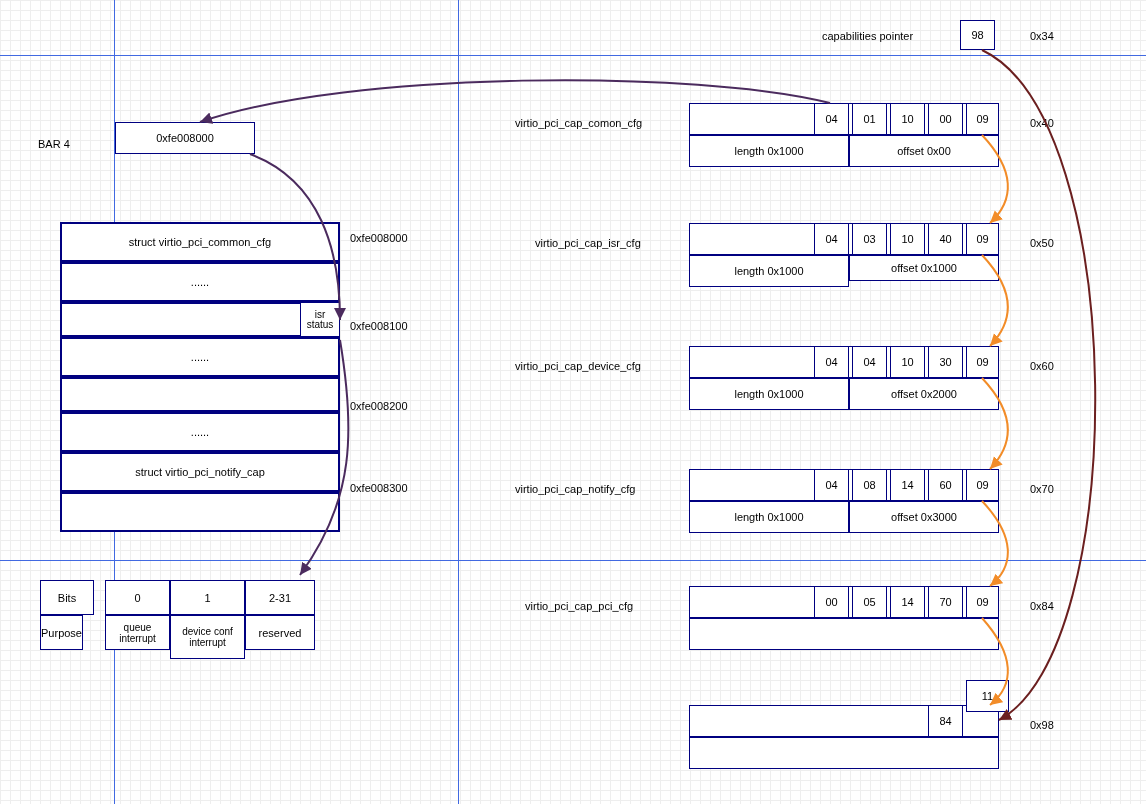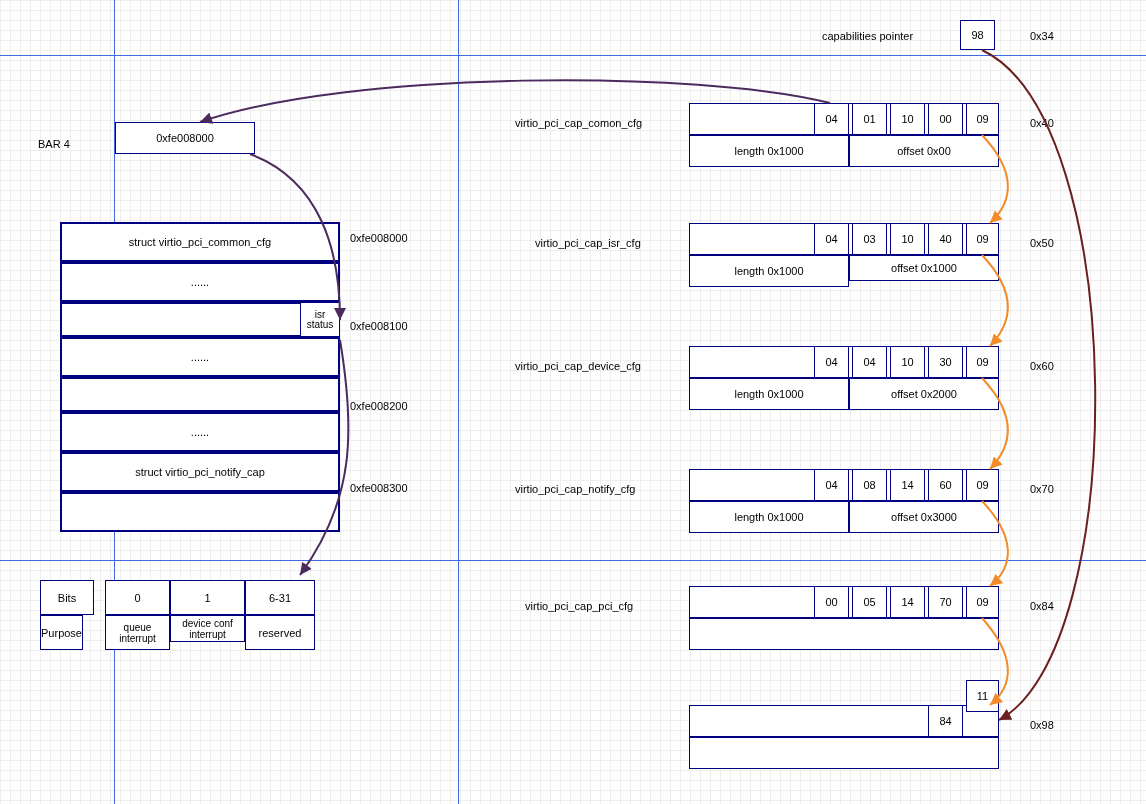--- a/index.html
+++ b/index.html
@@ -67,24 +67,24 @@
   <div class="box thick" style="left:60px;top:412px;width:280px;height:40px">......</div>
   <div class="box thick" style="left:60px;top:452px;width:280px;height:40px">struct virtio_pci_notify_cap</div>
   <div class="label" style="left:350px;top:482px">0xfe008300</div>
   <div class="box thick" style="left:60px;top:492px;width:280px;height:40px"></div>
 </div>
 
 <div>
   <div class="box" style="left:40px;top:580px;width:54px;height:35px">Bits</div>
   <div class="box" style="left:105px;top:580px;width:65px;height:35px">0</div>
   <div class="box" style="left:170px;top:580px;width:75px;height:35px">1</div>
-  <div class="box" style="left:245px;top:580px;width:70px;height:35px">6-31</div>
+  <div class="box" style="left:245px;top:580px;width:70px;height:35px">2-31</div>
   <div class="box" style="left:40px;top:615px;width:43px;height:35px">Purpose</div>
   <div class="box" style="left:105px;top:615px;width:65px;height:35px;font-size:10px">queue interrupt</div>
-  <div class="box" style="left:170px;top:615px;width:75px;height:27px;font-size:10px">device conf interrupt</div>
+  <div class="box" style="left:170px;top:615px;width:75px;height:44px;font-size:10px">device conf interrupt</div>
   <div class="box" style="left:245px;top:615px;width:70px;height:35px">reserved</div>
 </div>
 
 <div class="label" style="left:515px;top:117px">virtio_pci_cap_comon_cfg</div>
 <div class="box" style="left:689px;top:103px;width:310px;height:32px"></div>
 <div class="box" style="left:814px;top:103px;width:35px;height:32px">04</div>
 <div class="box" style="left:852px;top:103px;width:35px;height:32px">01</div>
 <div class="box" style="left:890px;top:103px;width:35px;height:32px">10</div>
 <div class="box" style="left:928px;top:103px;width:35px;height:32px">00</div>
 <div class="box" style="left:966px;top:103px;width:33px;height:32px">09</div>
@@ -130,21 +130,21 @@
 <div class="box" style="left:814px;top:586px;width:35px;height:32px">00</div>
 <div class="box" style="left:852px;top:586px;width:35px;height:32px">05</div>
 <div class="box" style="left:890px;top:586px;width:35px;height:32px">14</div>
 <div class="box" style="left:928px;top:586px;width:35px;height:32px">70</div>
 <div class="box" style="left:966px;top:586px;width:33px;height:32px">09</div>
 <div class="box" style="left:689px;top:618px;width:310px;height:32px"></div>
 <div class="label" style="left:1030px;top:600px">0x84</div>
 
 <div class="box" style="left:689px;top:705px;width:310px;height:32px"></div>
 <div class="box" style="left:928px;top:705px;width:35px;height:32px">84</div>
-<div class="box" style="left:966px;top:680px;width:33px;height:32px">11</div>
+<div class="box" style="left:966px;top:680px;width:43px;height:32px">11</div>
 <div class="box" style="left:689px;top:737px;width:310px;height:32px"></div>
 <div class="label" style="left:1030px;top:719px">0x98</div>
 
 <svg class="arrows">
   <defs>
     <marker id="ah-orange" markerWidth="8" markerHeight="8" refX="6" refY="3" orient="auto">
       <path d="M0,0 L6,3 L0,6 Z" fill="#f28c28"></path>
     </marker>
     <marker id="ah-purple" markerWidth="8" markerHeight="8" refX="6" refY="3" orient="auto">
       <path d="M0,0 L6,3 L0,6 Z" fill="#4b2b5e"></path>

